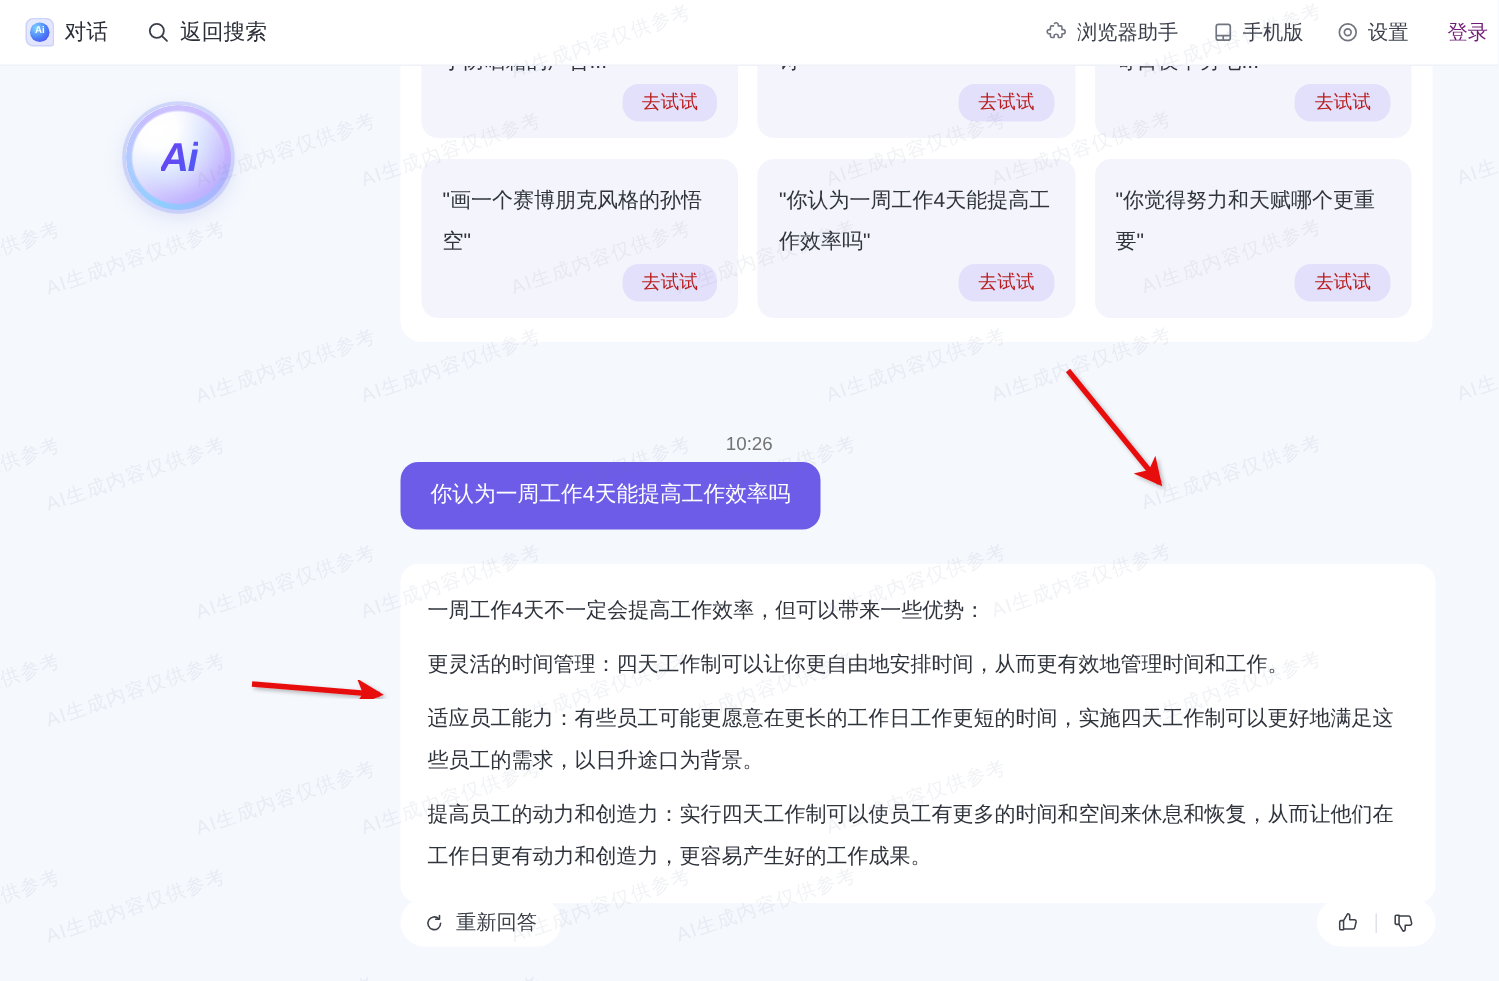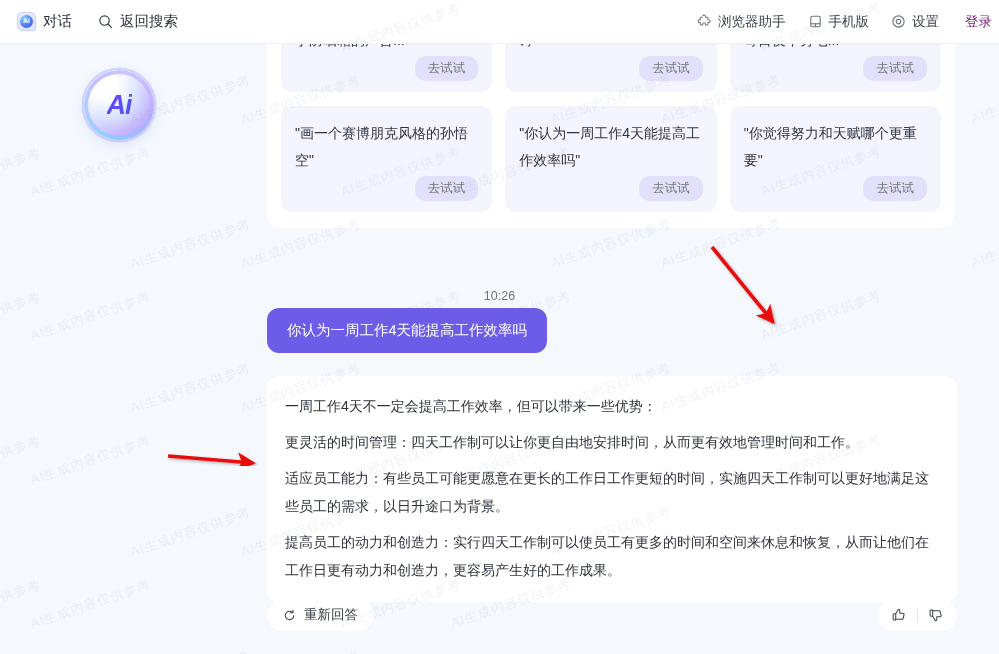--- a/index.html
+++ b/index.html
@@ -170,21 +170,21 @@
   }
   .p-card-text {
     font-size: 14px;
     line-height: 27px;
     color: #30343d;
     flex: 1;
   }
   .p-card-btn-wrap { display: flex; justify-content: flex-end; }
   .p-card-btn {
     background: #e3e0fb;
-    color: #737373;
+    color: #b91c1c;
     font-size: 12.5px;
     border-radius: 11px;
     padding: 4px 13px;
     cursor: pointer;
     border: none;
     font-family: inherit;
   }
 
   
   .timestamp {

